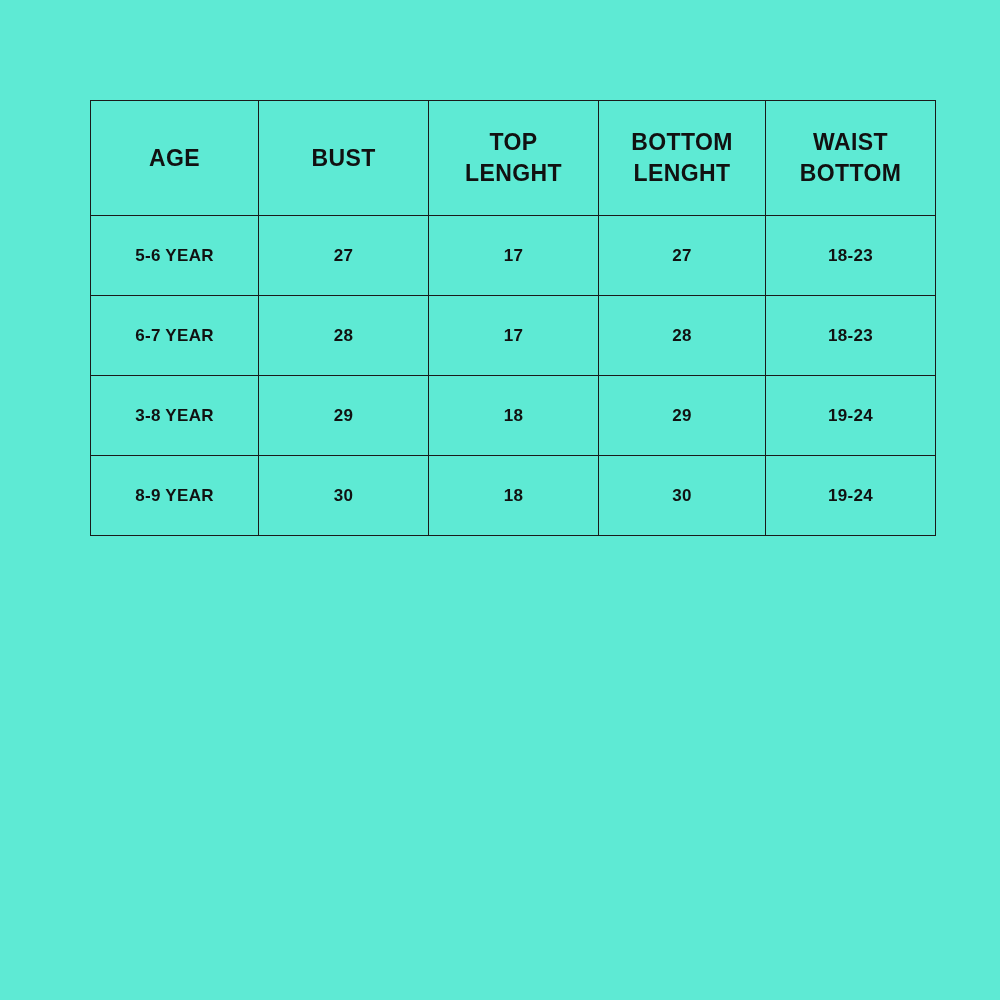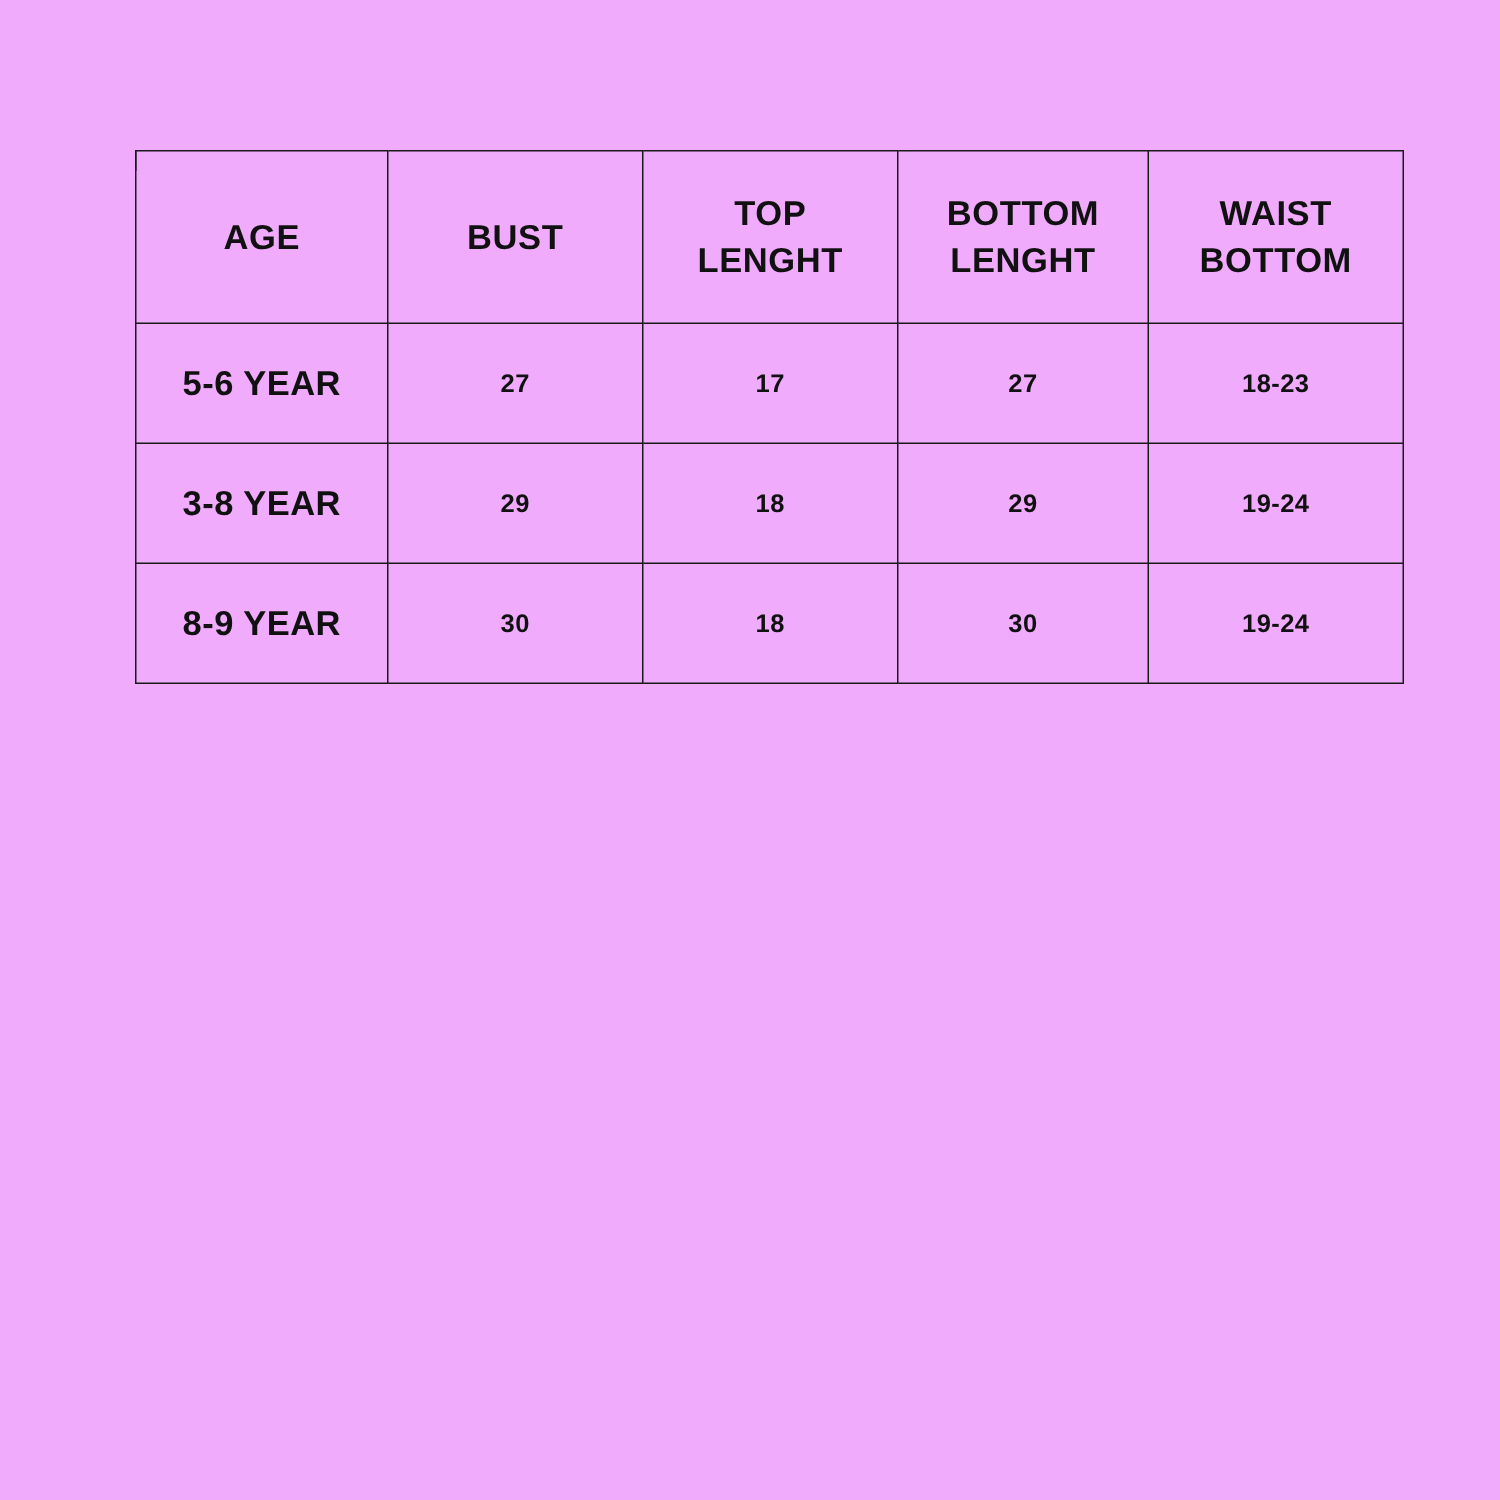--- a/index.html
+++ b/index.html
@@ -8,21 +8,21 @@
     width: 1000px;
     height: 1000px;
     background: #ffffff;
     font-family: "Liberation Sans", sans-serif;
   }
 
   #page {
     position: relative;
     width: 1000px;
     height: 1000px;
-    background: #f0abfc;
+    background: #5eead4;
     overflow: hidden;
   }
 
   #size-chart-wrap {
     position: absolute;
     left: 90px;
     top: 100px;
     width: 845px;
   }
 
@@ -55,21 +55,21 @@
     letter-spacing: 0.4px;
   }
 
   table.size-chart tbody td {
     height: 79px;
     font-size: 17px;
     letter-spacing: 0.3px;
   }
 
   table.size-chart tbody td.age-cell {
-    font-size: 23px;
+    font-size: 17px;
   }
 
   
   #top-guide {
     position: absolute;
     left: 90px;
     top: 100px;
     width: 845px;
     height: 14px;
     border-left: 1px solid #1a1a1a;
@@ -118,20 +118,27 @@
       </thead>
       <tbody>
         <tr>
           <td class="age-cell">5-6 YEAR</td>
           <td>27</td>
           <td>17</td>
           <td>27</td>
           <td>18-23</td>
         </tr>
         <tr>
+          <td class="age-cell">6-7 YEAR</td>
+          <td>28</td>
+          <td>17</td>
+          <td>28</td>
+          <td>18-23</td>
+        </tr>
+        <tr>
           <td class="age-cell">3-8 YEAR</td>
           <td>29</td>
           <td>18</td>
           <td>29</td>
           <td>19-24</td>
         </tr>
         <tr>
           <td class="age-cell">8-9 YEAR</td>
           <td>30</td>
           <td>18</td>

